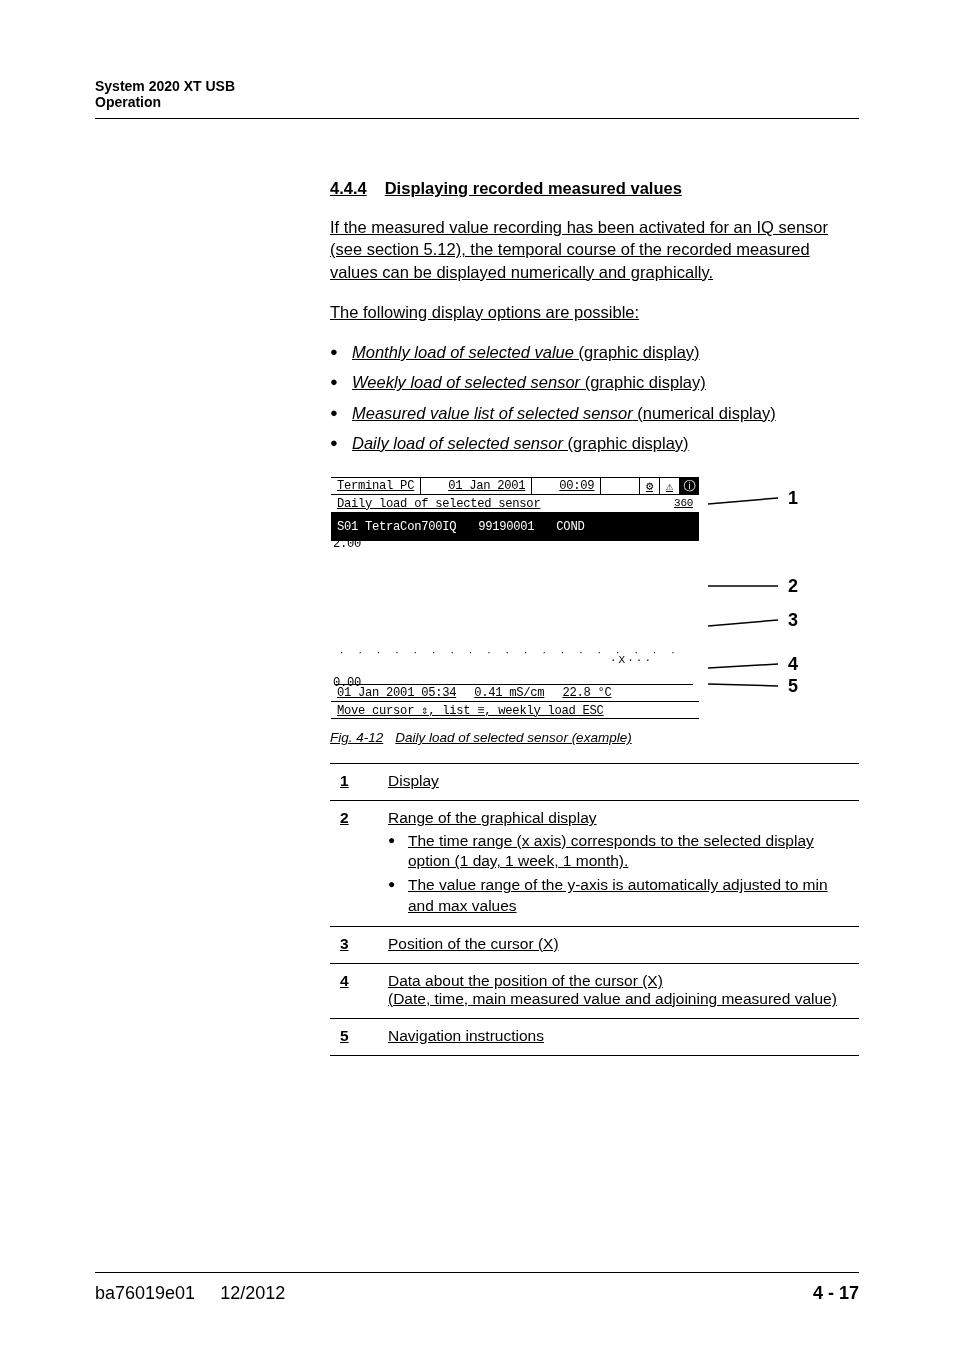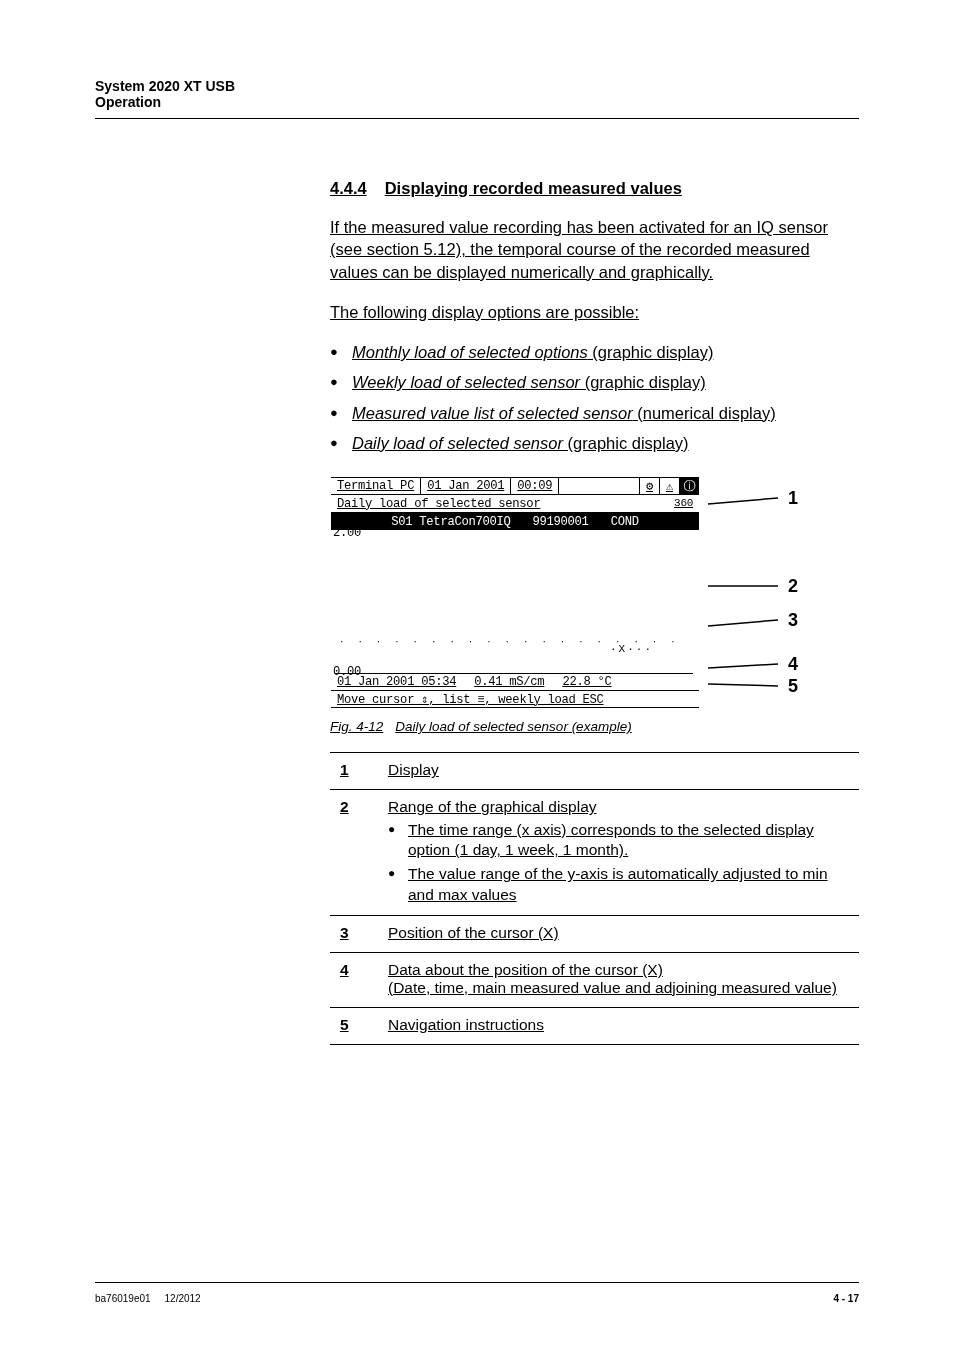--- a/index.html
+++ b/index.html
@@ -11,30 +11,30 @@
     .para { font-size: 16.5px; line-height: 1.35; margin-bottom: 18px; }
     .bullets { list-style: none; margin-bottom: 22px; }
     .bullets li { font-size: 16.5px; line-height: 1.35; padding-left: 22px; position: relative; margin-bottom: 8px; }
     .bullets li::before { content: "●"; position: absolute; left: 0; top: 2px; font-size: 13px; }
     .italic { font-style: italic; }
 
     .fig-wrap { display: flex; align-items: flex-start; gap: 8px; margin-bottom: 10px; }
 
     .screen { width: 370px; border: 1px solid rgba(0,0,0,0); }
     .screen-font, .screen-font * { font-family: "Courier New", monospace; font-size: 12.2px; letter-spacing: -0.3px; }
-    .title-line { display: flex; align-items: center; border-top: 1.5px solid #000; border-bottom: 1.5px solid #000; height: 18px; }
+    .title-line { display: flex; align-items: center; border-top: 1.5px solid #000; border-bottom: 1.5px solid #000; height: 18px; gap: 21px; }
     .title-line .lbl { padding: 0 6px; border-right: 1.5px solid #000; height: 100%; display: flex; align-items: center; }
     .title-line .dt { padding: 0 6px; border-right: 1.5px solid #000; height: 100%; display: flex; align-items: center; }
     .title-line .tm { padding: 0 6px; border-right: 1.5px solid #000; height: 100%; display: flex; align-items: center; }
     .icons { display: flex; height: 100%; margin-left: auto; }
     .icon { width: 20px; display: flex; align-items: center; justify-content: center; border-left: 1.5px solid #000; }
     .icon.inv { background: #000; color: #fff; }
     .subtitle { display: flex; align-items: center; border-bottom: 1.5px solid #000; height: 18px; padding: 0 6px; position: relative; }
     .deg-box { margin-left: auto; position: relative; top: -1px; font-size: 11px; }
-    .sensor-bar { background: #000; color: #fff; display: flex; align-items: center; height: 17px; padding: 0 6px; gap: 22px; justify-content: center; }
+    .sensor-bar { background: #000; color: #fff; display: flex; align-items: center; height: 28px; padding: 0 6px; gap: 22px; }
     .graph { height: 144px; border-bottom: 1px solid #000; position: relative; margin: 0 6px 0 4px; }
     .graph .ymax { position: absolute; left: -2px; top: -4px; }
     .graph .zero { position: absolute; left: -2px; bottom: -6px; }
     .dots-row { position: absolute; left: 4px; right: 4px; bottom: 26px; font-size: 9px; letter-spacing: 3.8px; white-space: nowrap; overflow: hidden; }
     .cursor-x { position: absolute; right: 40px; bottom: 18px; font-size: 11px; letter-spacing: 2px; }
     .info-line { border-bottom: 1.5px solid #000; height: 17px; display: flex; align-items: center; padding: 0 6px; gap: 18px; }
     .help-line { height: 17px; display: flex; align-items: center; padding: 0 6px; border-bottom: 1.5px solid #000; }
 
     .callouts { width: 100px; position: relative; height: 218px; }
     .callouts svg { position: absolute; left: 0; top: 0; }
@@ -43,21 +43,21 @@
     .fig-caption { font-style: italic; font-size: 13.5px; margin-bottom: 18px; display: flex; gap: 12px; }
 
     table.legend { border-collapse: collapse; width: 100%; font-size: 15.5px; }
     table.legend td { border-top: 1px solid #000; padding: 8px 10px 10px 10px; vertical-align: top; }
     table.legend tr:last-child td { border-bottom: 1px solid #000; }
     table.legend td.num { font-weight: bold; width: 48px; }
     .tab-bullets { list-style: none; margin-top: 4px; }
     .tab-bullets li { position: relative; padding-left: 20px; margin-top: 4px; line-height: 1.3; }
     .tab-bullets li::before { content: "●"; position: absolute; left: 0; top: 2px; font-size: 12px; }
 
-    .footer { position: absolute; bottom: 46px; left: 95px; right: 95px; border-top: 1.5px solid #000; padding-top: 10px; display: flex; justify-content: space-between; font-size: 10px; }
+    .footer { position: absolute; bottom: 46px; left: 95px; right: 95px; border-top: 1.5px solid #000; padding-top: 10px; display: flex; justify-content: space-between; font-size: 18px; }
     .footer .page-num { font-weight: bold; }
   </style>
 </head>
 <body>
 
 <div class="page">
   <div class="running-head">
     <span>System 2020 XT USB</span>
     <span>Operation</span>
   </div>
@@ -65,21 +65,21 @@
   <div class="content">
     <div class="h4">
       <span>4.4.4</span>
       <span>Displaying recorded measured values</span>
     </div>
 
     <p class="para">If the measured value recording has been activated for an IQ sensor (see section 5.12), the temporal course of the recorded measured values can be displayed numerically and graphically.</p>
     <p class="para">The following display options are possible:</p>
 
     <ul class="bullets">
-      <li><span class="italic">Monthly load of selected options</span><span> (graphic display)</span></li>
+      <li><span class="italic">Monthly load of selected value</span><span> (graphic display)</span></li>
       <li><span class="italic">Weekly load of selected sensor</span><span> (graphic display)</span></li>
       <li><span class="italic">Measured value list of selected sensor</span><span> (numerical display)</span></li>
       <li><span class="italic">Daily load of selected sensor</span><span> (graphic display)</span></li>
     </ul>
 
     <div class="fig-wrap">
       <div class="screen screen-font">
         <div class="title-line">
           <div class="lbl">Terminal PC</div>
           <div class="dt">01 Jan  2001</div>

